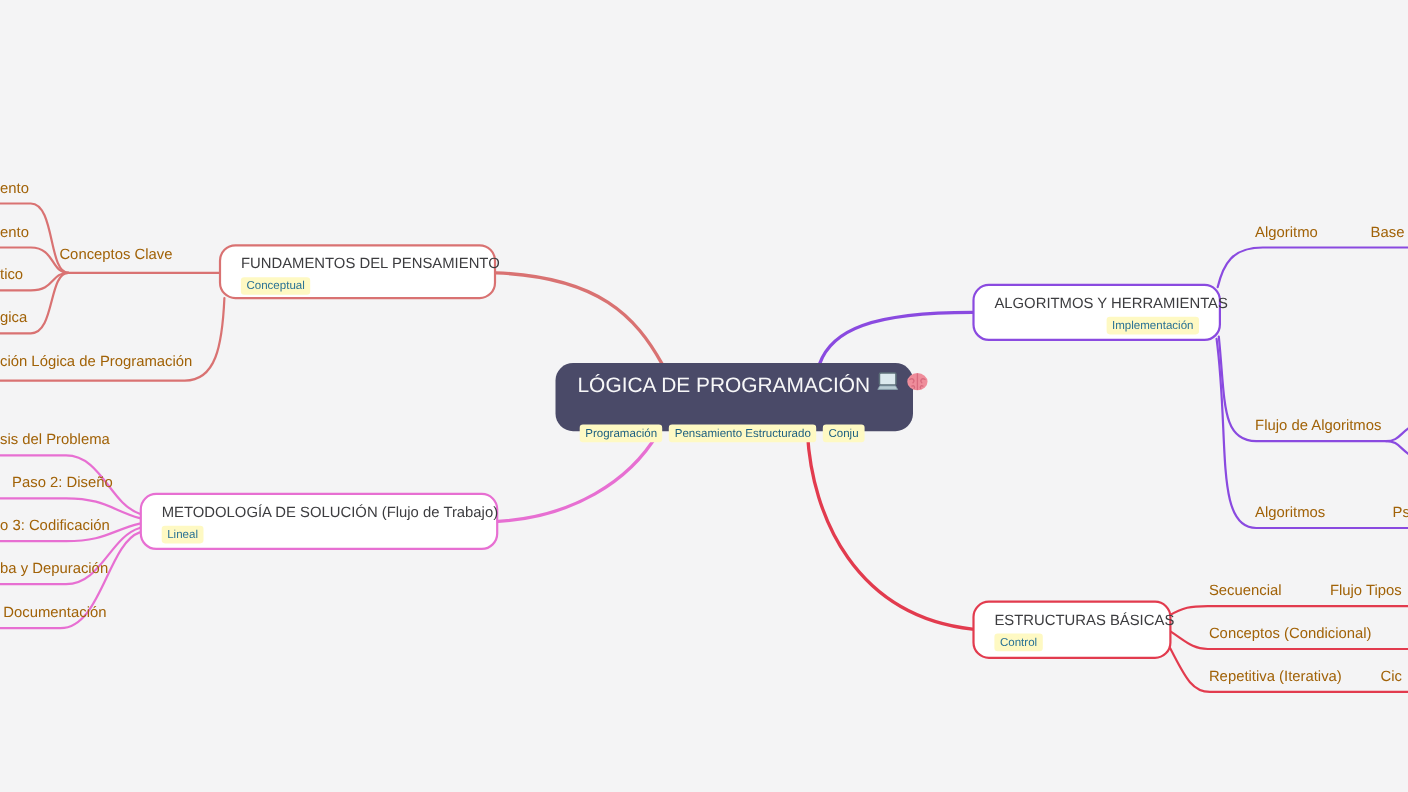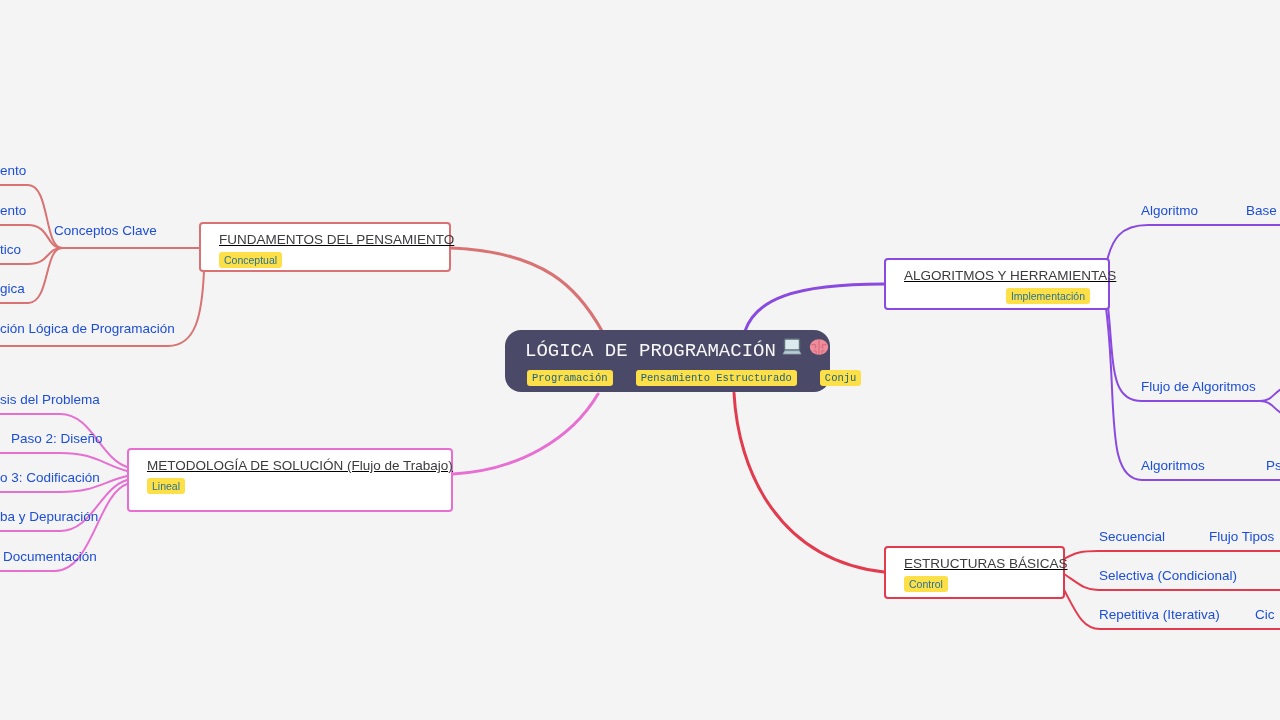--- a/index.html
+++ b/index.html
@@ -8,50 +8,48 @@
     background:#f4f4f5;
     font-family:"Liberation Sans", sans-serif;
     position:relative;
   }
   .canvas{position:absolute;inset:0;width:1280px;height:720px;}
   svg.links{position:absolute;left:0;top:0;pointer-events:none;}
   svg.links path{fill:none;stroke-linecap:round;}
 
   .lbl{
     position:absolute;
-    font-size:13.5px;color:#1d4ed8;line-height:18px;white-space:nowrap;
+    font-size:13.5px;color:#a16207;line-height:18px;white-space:nowrap;
   }
   .node{
-    position:absolute;background:#ffffff;border-radius:4px;
+    position:absolute;background:#ffffff;border-radius:15px;
     border:2px solid #15803d;box-sizing:border-box;
     padding:6px 18px 6px 18px;
-    text-decoration:underline;
   }
   .node-title{font-size:13.5px;color:#3c3c3f;white-space:nowrap;line-height:19px;}
   .chip{
     display:inline-block;font-size:10.5px;line-height:14px;
-    background:#fde047;color:#2a7295;border-radius:3px;
+    background:#fef9c3;color:#2a7295;border-radius:3px;
     padding:1px 5px;margin-top:3px;white-space:nowrap;
   }
   .node-fundamentos{left:199px;top:222px;width:252px;height:50px;border-color:#d97272;}
-  .node-metodologia{left:127px;top:448px;width:326px;height:64px;border-color:#e76fd2;}
+  .node-metodologia{left:127px;top:448px;width:326px;height:52px;border-color:#e76fd2;}
   .node-algoritmos{left:884px;top:258px;width:226px;height:52px;border-color:#8a4ae0;text-align:right;}
   .node-estructuras{left:884px;top:546px;width:181px;height:53px;border-color:#e23b4e;}
 
   .root-node{
     position:absolute;left:505px;top:330px;width:325px;height:62px;
     background:#4a4a68;border-radius:16px;box-sizing:border-box;
     padding:7px 0 0 20px;
-    font-family:Liberation Mono, monospace;
   }
   .root-title{
     font-size:19px;color:#f7f7f8;white-space:nowrap;line-height:26px;
     display:flex;align-items:center;gap:4px;
   }
-  .root-tags{display:flex;gap:23px;margin-top:5px;margin-left:2px;}
+  .root-tags{display:flex;gap:6px;margin-top:21px;margin-left:2px;}
   .root-tags .chip{margin-top:0;color:#1d5f80;}
   .icon{display:inline-block;vertical-align:middle;}
 </style>
 </head>
 <body>
 
 <div class="canvas">
 
   <svg class="links" width="1280" height="720">
 
@@ -140,17 +138,17 @@
   <div class="lbl" style="left:1141px;top:457px">Algoritmos</div>
   <div class="lbl" style="left:1266px;top:457px">Ps</div>
 
   <div class="node node-estructuras">
     <div class="node-title">ESTRUCTURAS BÁSICAS</div>
     <span class="chip">Control</span>
   </div>
 
   <div class="lbl" style="left:1099px;top:528px">Secuencial</div>
   <div class="lbl" style="left:1209px;top:528px">Flujo Tipos</div>
-  <div class="lbl" style="left:1099px;top:567px">Selectiva (Condicional)</div>
+  <div class="lbl" style="left:1099px;top:567px">Conceptos (Condicional)</div>
   <div class="lbl" style="left:1099px;top:606px">Repetitiva (Iterativa)</div>
   <div class="lbl" style="left:1255px;top:606px">Cic</div>
 
 </div>
 
 </body></html>

